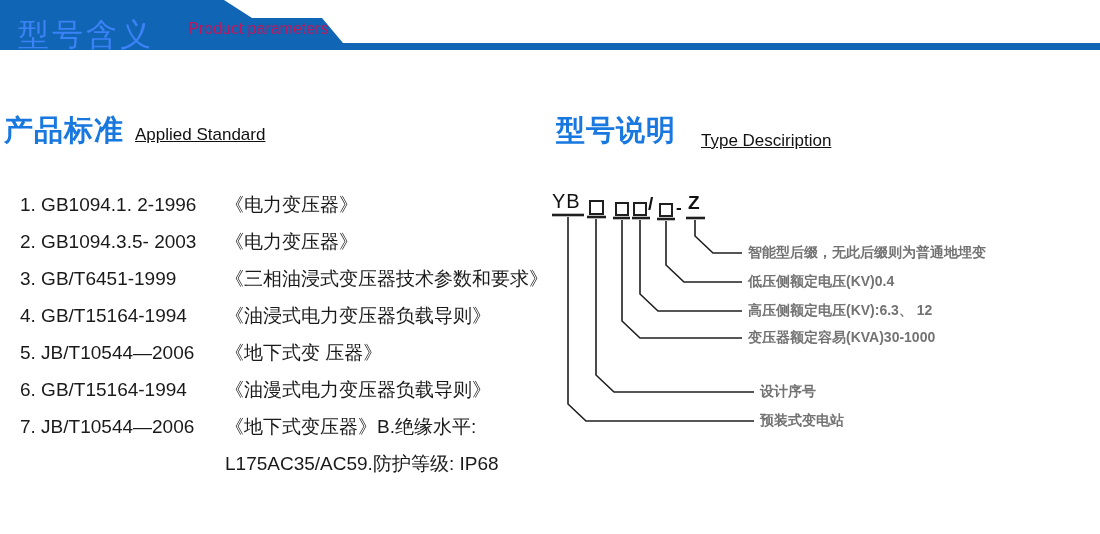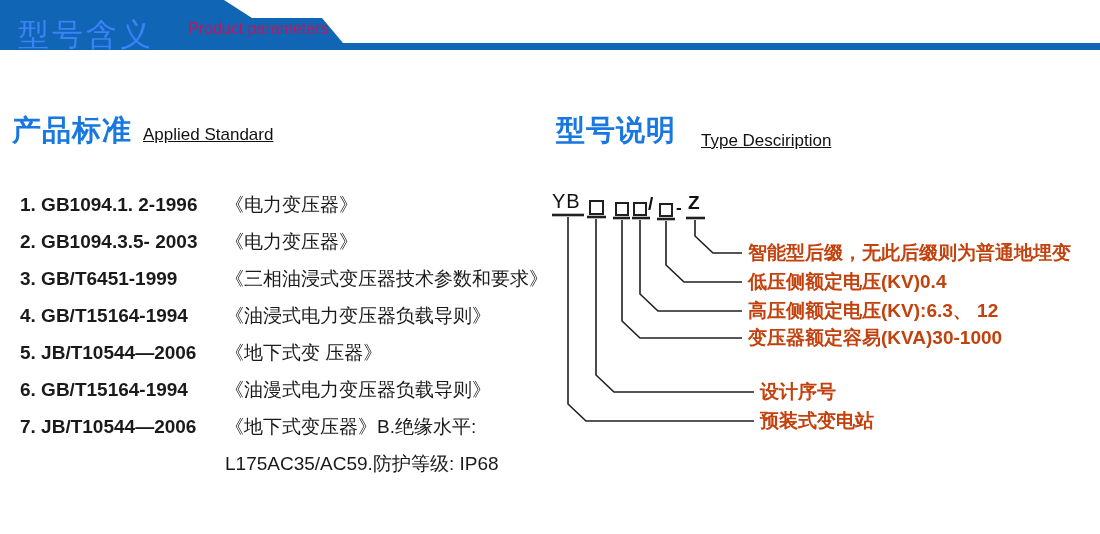--- a/index.html
+++ b/index.html
@@ -23,49 +23,49 @@
   .banner-sub {
     position: absolute; left: 188px; top: 19px;
     color: #be185d; font-size: 16px; line-height: 20px; white-space: nowrap;
   }
 
   
   .sec-head {
     position: absolute; top: 111px;
     display: flex; align-items: baseline; gap: 11px; white-space: nowrap;
   }
-  .sec-head.left { left: 12px; }
+  .sec-head.left { left: 4px; }
   .sec-head.right { left: 556px; align-items: flex-end; }
   .sec-head .zh {
     color: var(--heading-blue, #1878e0);
     font-size: 29px; font-weight: bold; letter-spacing: 1px;
   }
   .sec-head .en { color: #111111; font-size: 17px; text-decoration: underline; }
   .sec-head.right .en { margin-left: 14px; }
 
   
   .std-list {
     position: absolute; left: 20px; top: 186px; width: 540px;
     font-size: 19px; color: #1a1a1a;
   }
   .std-row { display: flex; height: 37px; align-items: center; white-space: nowrap; }
-  .std-code { width: 205px; flex: none; font-weight: bold; }
+  .std-code { width: 205px; flex: none; }
   .std-title { flex: none; }
 
   
   .diagram { position: absolute; left: 550px; top: 180px; width: 550px; height: 300px; }
   .diagram svg { position: absolute; left: 0; top: 0; }
   .tok { position: absolute; color: #111; white-space: nowrap; }
   .tok-prefix { left: 2px;  top: 10px; font-size: 20px; font-weight: normal; letter-spacing: 1px; }
   .tok-slash  { left: 98px; top: 13px; font-size: 19px; font-weight: bold; }
   .tok-dash   { left: 126px; top: 18px; font-size: 17px; font-weight: bold; }
   .tok-suffix { left: 138px; top: 12px; font-size: 19px; font-weight: bold; }
   .dlabel {
-    position: absolute; font-size: 19px; font-weight: bold;
-    color: #c2410c; line-height: 21px; white-space: nowrap;
+    position: absolute; font-size: 14px; font-weight: bold;
+    color: #737373; line-height: 21px; white-space: nowrap;
   }
   .dlabel.l0 { left: 198px; top: 62px; }
   .dlabel.l1 { left: 198px; top: 91px; }
   .dlabel.l2 { left: 198px; top: 120px; }
   .dlabel.l3 { left: 198px; top: 147px; }
   .dlabel.l4 { left: 210px; top: 201px; }
   .dlabel.l5 { left: 210px; top: 230px; }
 </style>
 </head>
 <body>

